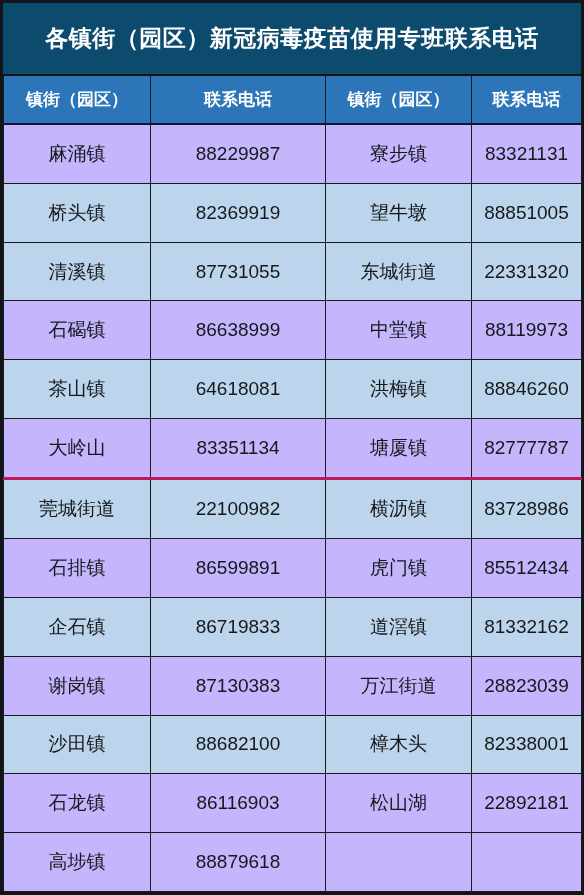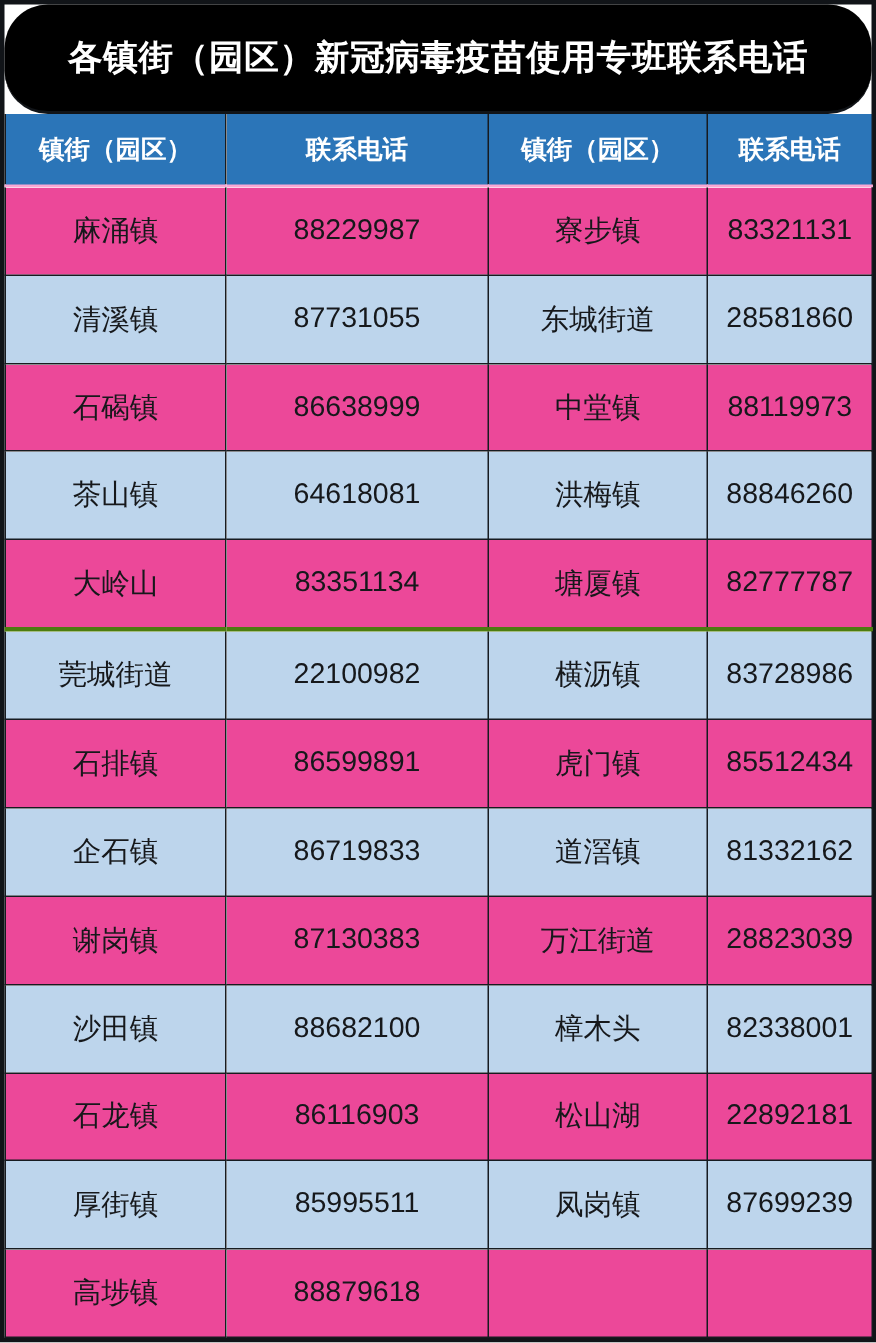--- a/index.html
+++ b/index.html
@@ -21,28 +21,27 @@
     border-right: 3px solid #111418;
     border-top: 3px solid #111418;
     border-bottom: 3px solid #111418;
     background: #ffffff;
     display: flex;
     flex-direction: column;
   }
   .title-bar {
     height: 73px;
     flex: 0 0 73px;
-    background: #000000;
+    background: #0c4a6e;
     color: #ffffff;
     display: flex;
     align-items: center;
     justify-content: center;
     border-bottom: 2px solid #111418;
     box-sizing: border-box;
-    border-radius: 29px;
   }
   .title-text {
     font-size: 23px;
     font-weight: bold;
     letter-spacing: 0.5px;
     white-space: nowrap;
   }
   table.contacts {
     border-collapse: collapse;
     table-layout: fixed;
@@ -62,31 +61,31 @@
     overflow: hidden;
     white-space: nowrap;
   }
   table.contacts thead th {
     background: #2b75b8;
     color: #ffffff;
     font-size: 17px;
     font-weight: bold;
     height: 47px;
     border-top: none;
-    border-bottom: 2px solid #f9a8d4;
+    border-bottom: 2px solid #0f172a;
   }
   table.contacts tbody td {
     height: 45px;
     font-size: 19px;
     color: #16181b;
     font-weight: normal;
   }
-  tbody tr.shade-a td { background: #ec4899; }
+  tbody tr.shade-a td { background: #c4b5fd; }
   tbody tr.shade-b td { background: #bdd5ec; }
-  tbody tr.thick-top td { border-top: 3px solid #4d7c0f; }
+  tbody tr.thick-top td { border-top: 3px solid #be185d; }
   td.empty-cell { background: #dce8f4; }
 </style>
 </head>
 <body>
 
 <div class="sheet">
 
   <div class="title-bar">
     <div class="title-text">各镇街（园区）新冠病毒疫苗使用专班联系电话</div>
   </div>
@@ -107,24 +106,30 @@
       </tr>
     </thead>
     <tbody id="table-body">
         <tr class="shade-a">
           <td>麻涌镇</td>
           <td>88229987</td>
           <td>寮步镇</td>
           <td>83321131</td>
         </tr>
         <tr class="shade-b">
+          <td>桥头镇</td>
+          <td>82369919</td>
+          <td>望牛墩</td>
+          <td>88851005</td>
+        </tr>
+        <tr class="shade-b">
           <td>清溪镇</td>
           <td>87731055</td>
           <td>东城街道</td>
-          <td>28581860</td>
+          <td>22331320</td>
         </tr>
         <tr class="shade-a">
           <td>石碣镇</td>
           <td>86638999</td>
           <td>中堂镇</td>
           <td>88119973</td>
         </tr>
         <tr class="shade-b">
           <td>茶山镇</td>
           <td>64618081</td>
@@ -166,26 +171,20 @@
           <td>88682100</td>
           <td>樟木头</td>
           <td>82338001</td>
         </tr>
         <tr class="shade-a">
           <td>石龙镇</td>
           <td>86116903</td>
           <td>松山湖</td>
           <td>22892181</td>
         </tr>
-        <tr class="shade-b">
-          <td>厚街镇</td>
-          <td>85995511</td>
-          <td>凤岗镇</td>
-          <td>87699239</td>
-        </tr>
         <tr class="shade-a">
           <td>高埗镇</td>
           <td>88879618</td>
           <td class="empty-cell"></td>
           <td class="empty-cell"></td>
         </tr>
       </tbody>
   </table>
 
 </div>

